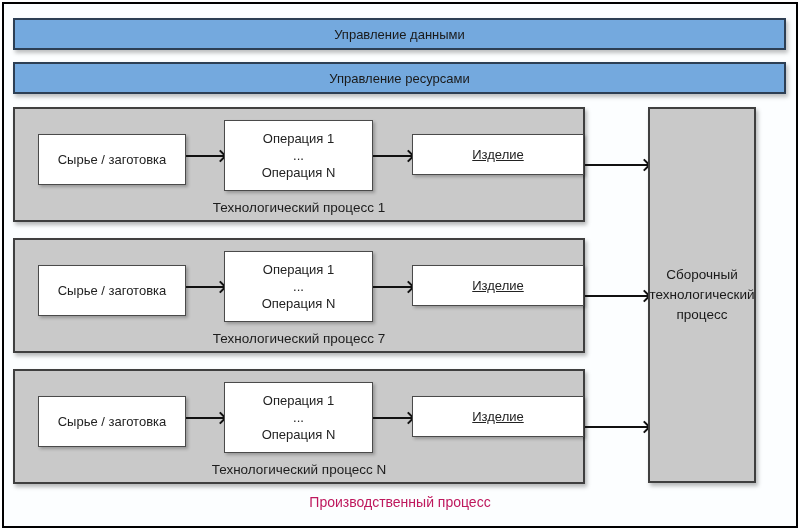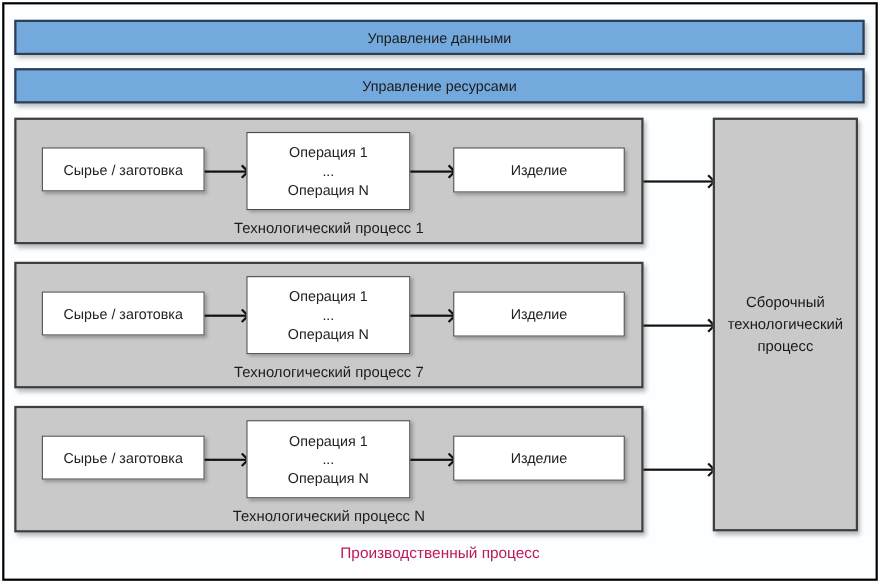--- a/index.html
+++ b/index.html
@@ -61,23 +61,23 @@
     border: 1.5px solid var(--box-border, #4a4a4a);
     box-shadow: 2px 2px 3px rgba(0,0,0,0.25);
     display: flex;
     flex-direction: column;
     align-items: center;
     justify-content: center;
     text-align: center;
     font-size: 13px;
     color: #222222;
   }
-  .source-box  { left: 23px;  top: 25px; width: 148px; height: 40px; }
+  .source-box  { left: 23px;  top: 25px; width: 148px; height: 51px; }
   .ops-box     { left: 209px; top: 11px; width: 149px; height: 71px; line-height: 17px; }
-  .product-box { left: 397px; top: 25px; width: 156px; height: 41px; }
+  .product-box { left: 397px; top: 25px; width: 172px; height: 41px; text-decoration: underline; }
 
   .row-label {
     position: absolute;
     left: 0; right: 0;
     bottom: 5px;
     text-align: center;
     font-size: 13.5px;
     color: #1c1c1c;
   }
 
@@ -104,21 +104,21 @@
   .assembly-arrow { left: 581px; width: 63px; }
   .assembly-arrow.to-1 { top: 160px; }
   .assembly-arrow.to-2 { top: 291px; }
   .assembly-arrow.to-3 { top: 422px; }
 
   
   .assembly-box {
     position: absolute;
     left: 644px;
     top: 103px;
-    width: 132px;
+    width: 108px;
     height: 376px;
     box-sizing: border-box;
     background: var(--panel-fill, #c9c9c9);
     border: 2px solid var(--panel-border, #3f3f3f);
     box-shadow: 2px 3px 4px rgba(0,0,0,0.28);
     display: flex;
     align-items: center;
     justify-content: center;
     text-align: center;
     font-size: 13.5px;

